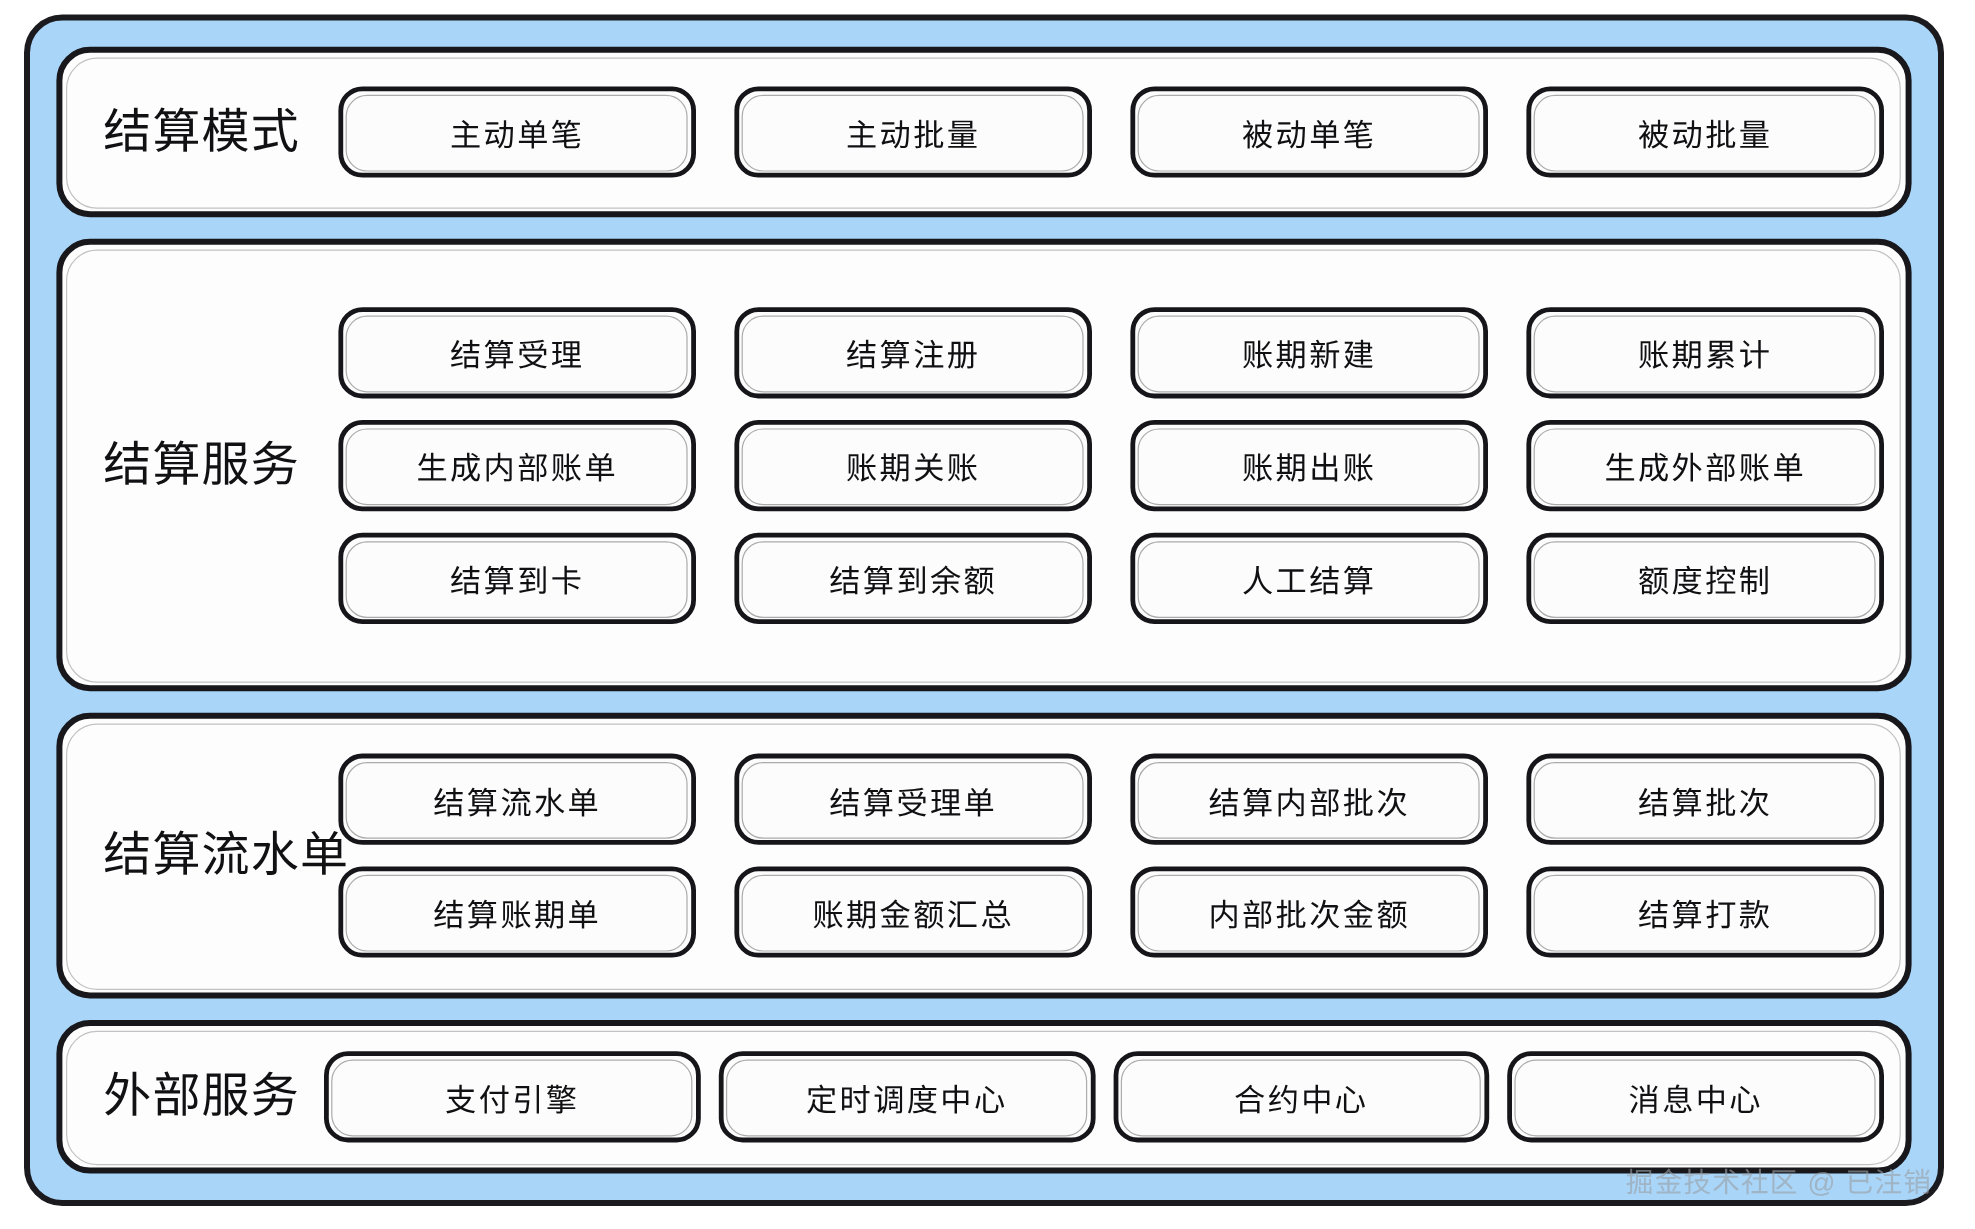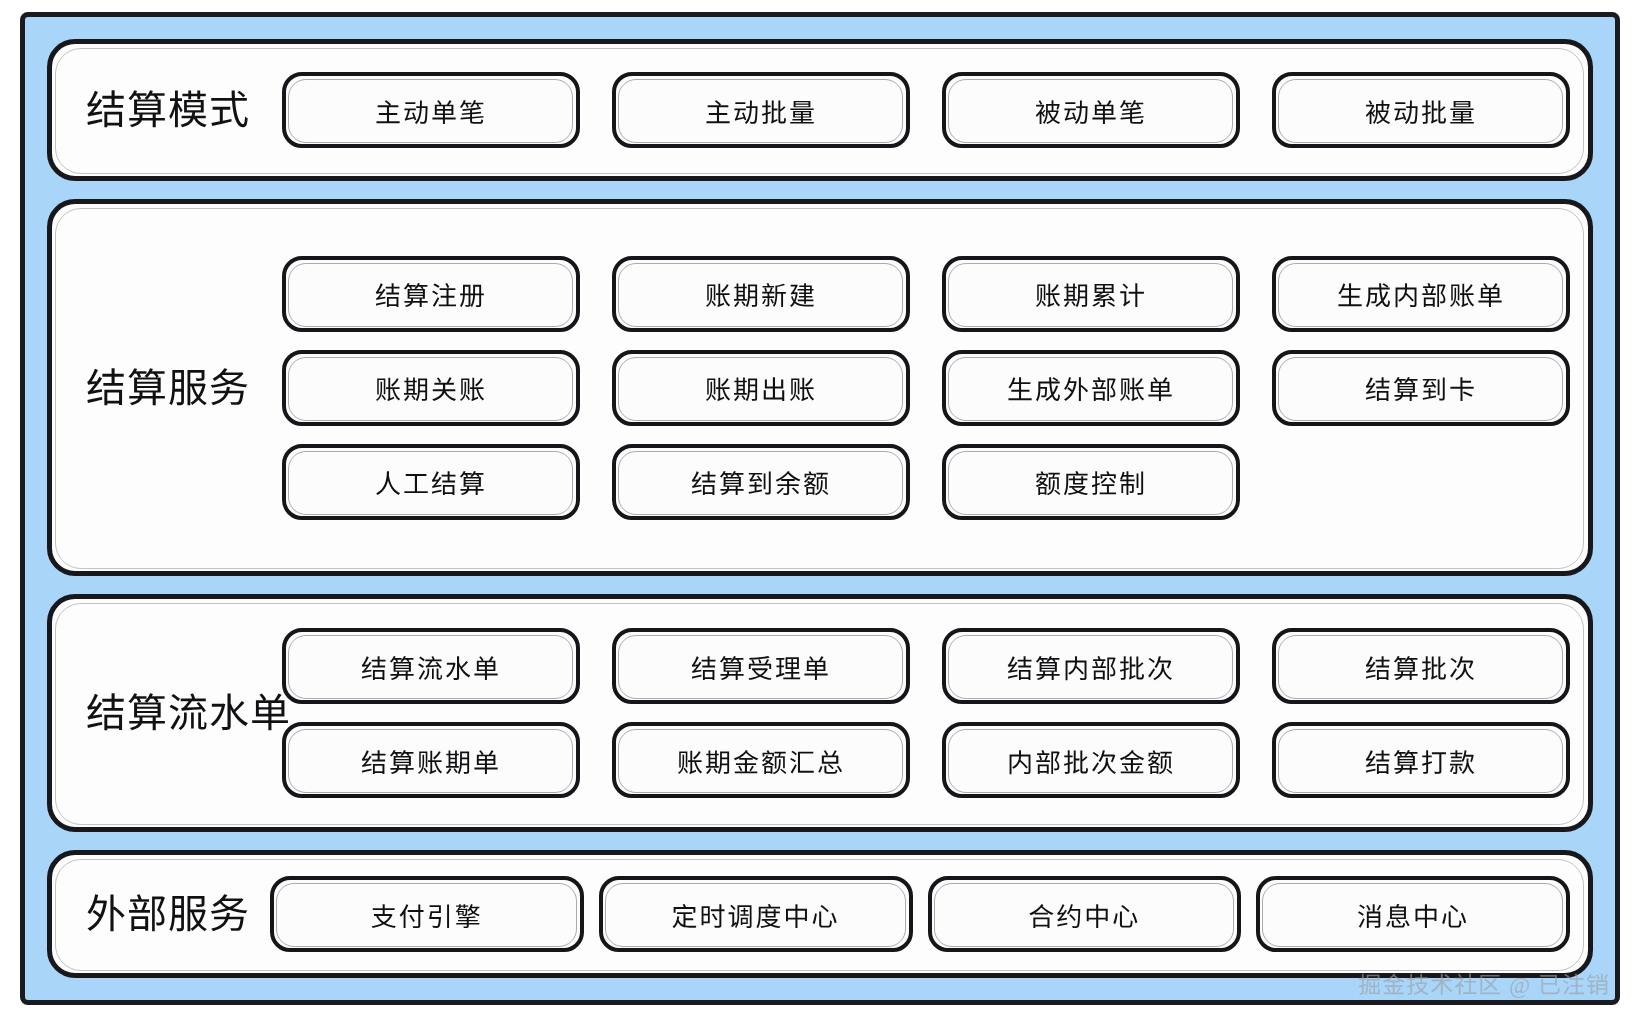--- a/index.html
+++ b/index.html
@@ -19,21 +19,21 @@
   
   #diagram-root {
     position: absolute;
     left: 20px;
     top: 12px;
     width: 1600px;
     height: 993px;
     box-sizing: border-box;
     background: #a9d5f9;
     border: 5px solid #1b1b1f;
-    border-radius: 8px;
+    border-radius: 32px;
     display: flex;
     flex-direction: column;
     padding: 22px 22px 22px 22px;
     gap: 18px;
   }
 
   
   .section {
     position: relative;
     box-sizing: border-box;
@@ -115,51 +115,51 @@
     position: absolute;
     right: 36px;
     bottom: 24px;
     font-size: 23px;
     color: #9aa0a6;
     opacity: 0.62;
     letter-spacing: 1px;
     white-space: nowrap;
     pointer-events: none;
     z-index: 50;
-    font-family: Liberation Serif, serif;
   }
 </style>
 </head>
 <body>
 
 <div id="diagram-root">
 
   <div class="section mode">
     <div class="section-label">结算模式</div>
     <div class="section-grid">
       <div class="node">主动单笔</div>
       <div class="node">主动批量</div>
       <div class="node">被动单笔</div>
       <div class="node">被动批量</div>
     </div>
   </div>
 
   <div class="section service">
     <div class="section-label">结算服务</div>
     <div class="section-grid">
+      <div class="node">结算受理</div>
       <div class="node">结算注册</div>
       <div class="node">账期新建</div>
       <div class="node">账期累计</div>
       <div class="node">生成内部账单</div>
       <div class="node">账期关账</div>
       <div class="node">账期出账</div>
       <div class="node">生成外部账单</div>
       <div class="node">结算到卡</div>
+      <div class="node">结算到余额</div>
       <div class="node">人工结算</div>
-      <div class="node">结算到余额</div>
       <div class="node">额度控制</div>
     </div>
   </div>
 
   <div class="section domain">
     <div class="section-label">结算流水单</div>
     <div class="section-grid">
       <div class="node">结算流水单</div>
       <div class="node">结算受理单</div>
       <div class="node">结算内部批次</div>

